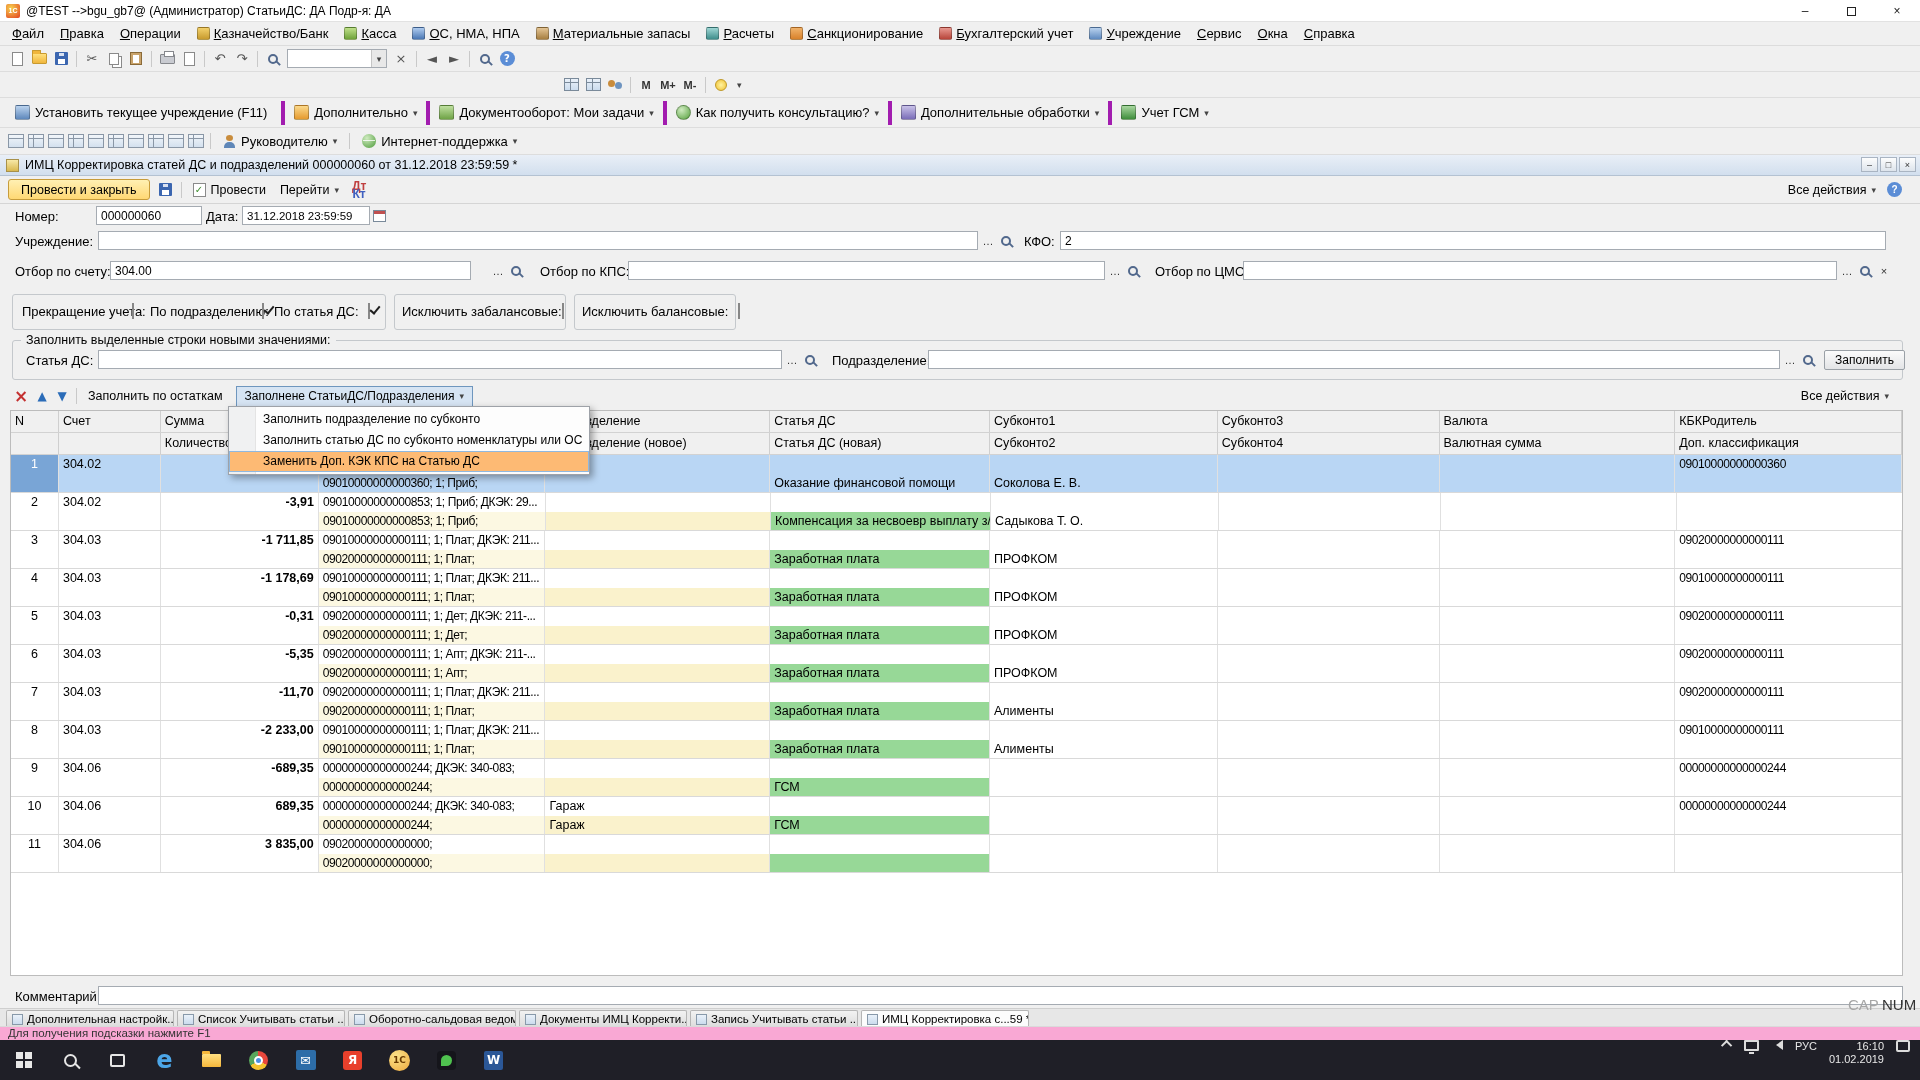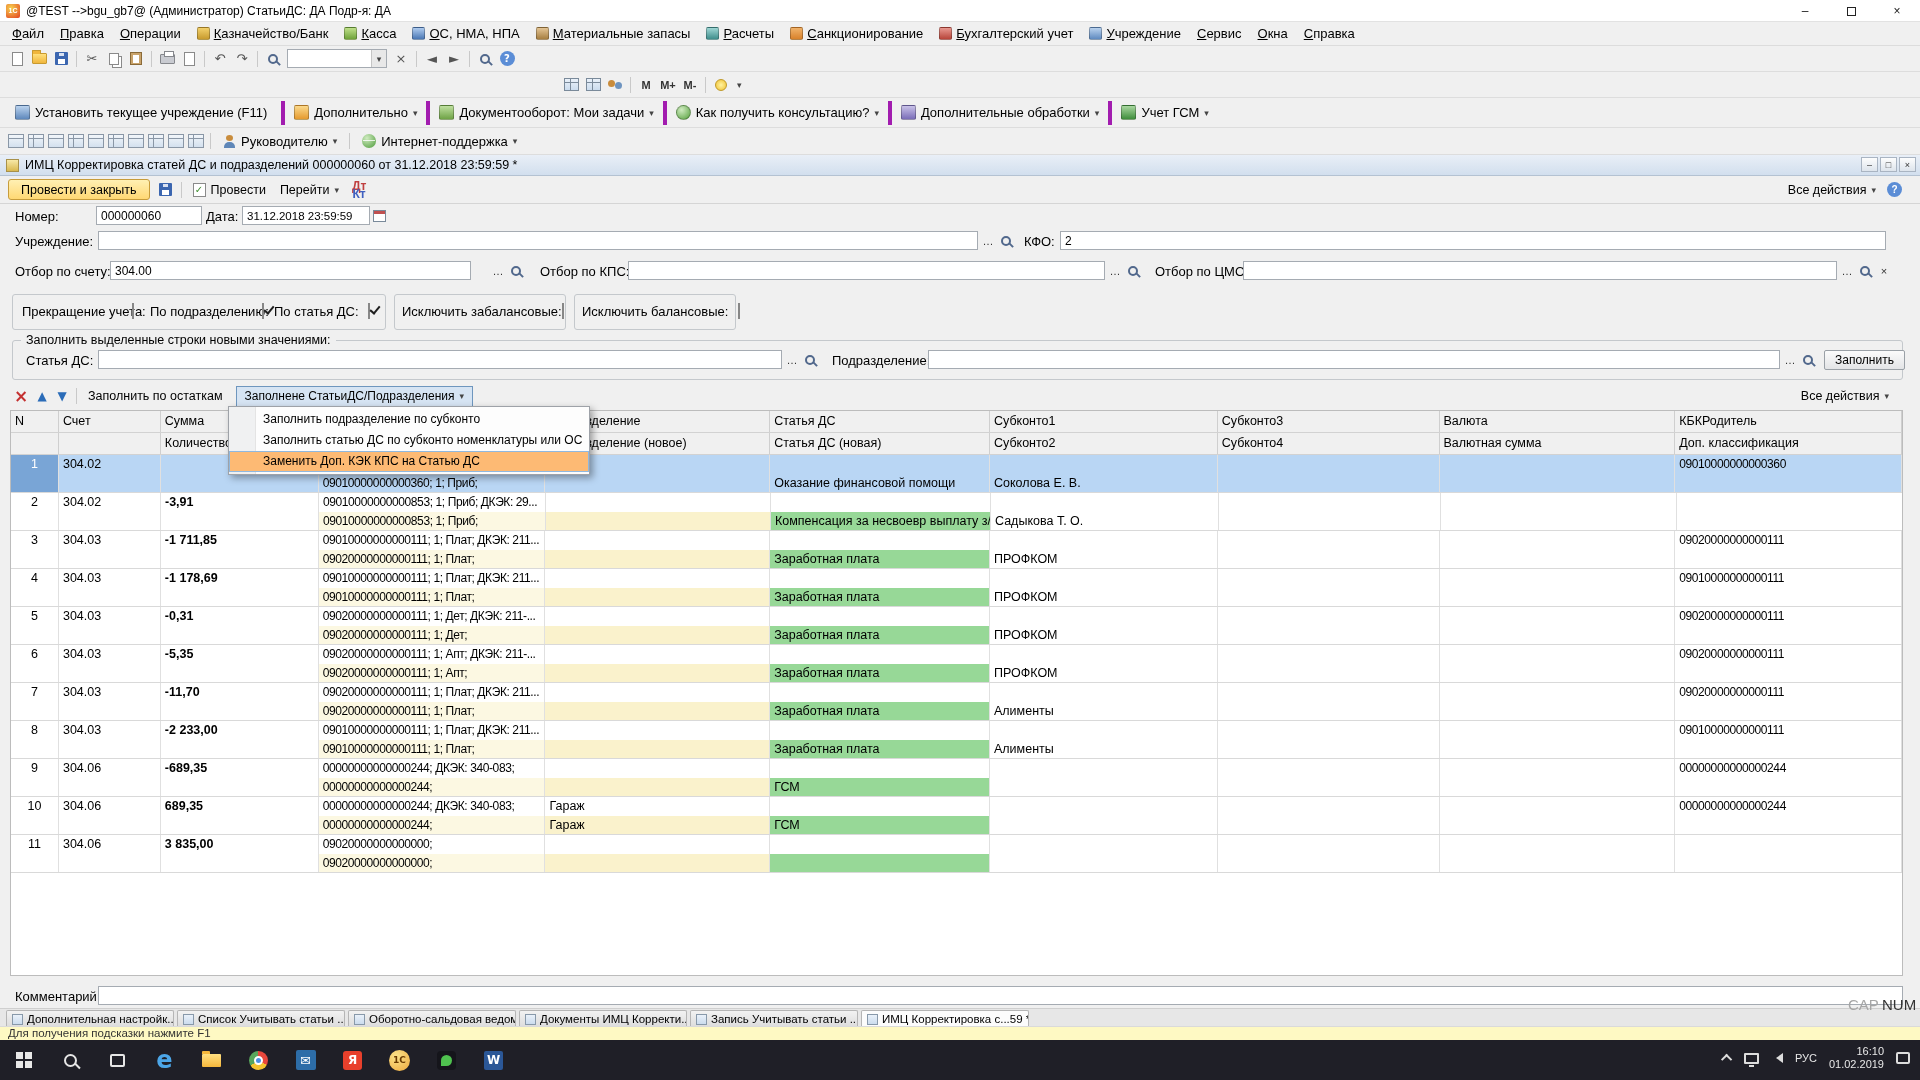--- a/index.html
+++ b/index.html
@@ -117,41 +117,41 @@
   
   .tbl{position:absolute;left:10px;top:410px;width:1893px;height:566px;border:1px solid #BCBCBC;background:#fff}
   .hrow{display:flex;height:22px;background:#F0F0F0;border-bottom:1px solid #D2D2D2}
   .hcell{border-right:1px solid #CFCFCF;font-size:12.5px;line-height:21px;padding-left:4px;overflow:hidden;white-space:nowrap}
   .w0{width:48px}.w1{width:102px}.w2{width:158px}.w3{width:227px}.w4{width:225px}.w5{width:220px}.w6{width:228px}.w7{width:222px}.w8{width:236px}.w9{width:227px}
   .tbody{position:relative}
   .trow{display:flex;height:38px;border-bottom:1px solid #D9D9D9;background:#fff}
   .col{border-right:1px solid #E0E0E0;overflow:hidden}
   .ln{height:19px;line-height:19px;font-size:12.5px;padding:0 4px;white-space:nowrap;overflow:hidden}
   .num{text-align:center}
-  .sum{text-align:left;font-weight:bold}
+  .sum{text-align:right;font-weight:bold}
   .kbk{font-size:12px;letter-spacing:-0.4px}
   .ln.ky{background:#FCF8E2}
   .ln.y{background:#FAF2CC}
   .ln.g{background:#97D897}
   .tbody > div.trow:nth-of-type(1){background:#B9D6F4}
   .tbody > div.trow:nth-of-type(1) .ln{background:transparent}
   .tbody > div.trow:nth-of-type(1) .col:first-child{background:#79A5D6;color:#fff}
 
   
   .popup{position:absolute;left:228px;top:406px;width:362px;background:#FDFDFD;border:1px solid #9EA2A8;box-shadow:3px 3px 7px rgba(0,0,0,.35);z-index:60;padding:2px 0}
   .popup::before{content:"";position:absolute;left:0;top:0;bottom:0;width:26px;background:#F0F1F2;border-right:1px solid #E4E4E4}
   .pitem{position:relative;height:21px;line-height:21px;font-size:12px;padding-left:34px;white-space:nowrap;overflow:hidden}
   .popup > div.pitem:last-of-type{background:#fdba74;box-shadow:inset 0 0 0 1px #8FB8DF}
 
   
   .tabbar{position:absolute;left:0;top:1008px;width:1920px;height:18px;background:#E7E7E7;border-top:1px solid #CFCFCF;display:flex;gap:3px;padding:1px 0 0 6px}
   .tab{width:168px;height:17px;background:linear-gradient(#F2F2F2,#DCDCDC);border:1px solid #B5B5B5;border-bottom:none;border-radius:2px 2px 0 0;display:flex;align-items:center;font-size:11.5px;padding:0 5px;gap:4px;overflow:hidden;white-space:nowrap}
   .tab:last-of-type{background:#FCFCFC}
   .tabico{width:11px;height:11px;flex:none;border:1px solid #8899AA;background:linear-gradient(#EAF1F9,#CBDCEE)}
-  .status{position:absolute;left:0;top:1026px;width:1920px;height:14px;font-size:11.5px;color:#333;background:#fef9c3;border-top:1px solid #DADADA;padding-left:8px}
+  .status{position:absolute;left:0;top:1026px;width:1920px;height:14px;font-size:11.5px;color:#333;background:#f9a8d4;border-top:1px solid #DADADA;padding-left:8px}
   .kbind{position:absolute;top:996px;font-size:15px}
 
   
   .taskbar{position:absolute;left:0;top:1040px;width:1920px;height:40px;background:#1F1F27;display:flex;align-items:stretch}
   .tbtn{width:47px;display:flex;align-items:center;justify-content:center;position:relative}
   .winlogo{width:16px;height:16px;display:grid;grid-template-columns:7px 7px;grid-template-rows:7px 7px;gap:2px}
   .winlogo i{background:#E8E8E8}
   .tb-search{width:13px;height:13px;border:2px solid #E6E6E6;border-radius:50%;position:relative}
   .tb-search::after{content:"";width:7px;height:2px;background:#E6E6E6;position:absolute;right:-6px;bottom:-2px;transform:rotate(45deg)}
   .tb-tview{width:15px;height:13px;border:2px solid #E6E6E6;border-radius:2px}
@@ -161,21 +161,21 @@
   .task-app[data-app="explorer"] .glyph{width:19px;height:13px;background:linear-gradient(#FFE082,#F5B73C);border-radius:1px;position:relative}
   .task-app[data-app="explorer"] .glyph::before{content:"";position:absolute;top:-3px;left:0;width:8px;height:3px;background:#F5B73C;border-radius:1px 1px 0 0}
   .task-app[data-app="chrome"] .glyph{width:19px;height:19px;border-radius:50%;background:conic-gradient(#E8473C 0 33%,#F5C331 33% 66%,#58A65C 66% 100%);position:relative}
   .task-app[data-app="chrome"] .glyph::after{content:"";position:absolute;inset:5px;background:#4A90E2;border:2px solid #fff;border-radius:50%}
   .task-app[data-app="mail"] .glyph{width:20px;height:20px;background:#2D6DA8;color:#fff;font-size:13px;display:flex;align-items:center;justify-content:center;border-radius:2px}
   .task-app[data-app="yandex"] .glyph{width:19px;height:19px;background:#E8402C;color:#fff;border-radius:3px;font-size:12px;font-weight:bold;display:flex;align-items:center;justify-content:center}
   .task-app[data-app="onec"] .glyph{width:21px;height:21px;border-radius:50%;background:radial-gradient(circle at 35% 30%,#FBE38A,#EFA93D);color:#6A3A00;font-size:9px;font-weight:bold;display:flex;align-items:center;justify-content:center}
   .task-app[data-app="messenger"] .glyph{width:19px;height:19px;border-radius:4px;background:#15151B;position:relative}
   .task-app[data-app="messenger"] .glyph::after{content:"";position:absolute;inset:4px;background:#4FC24F;border-radius:50% 50% 50% 0}
   .task-app[data-app="word"] .glyph{width:19px;height:19px;background:#2B5797;color:#fff;font-size:12px;font-weight:bold;display:flex;align-items:center;justify-content:center;border-radius:2px}
-  .tray{position:absolute;right:0;top:0;height:36px;display:flex;align-items:center;gap:12px;padding-right:10px;color:#E8E8E8}
+  .tray{position:absolute;right:0;top:0;height:36px;display:flex;align-items:flex-start;gap:12px;padding-right:10px;color:#E8E8E8}
   .tr-chev{width:8px;height:8px;border-left:2px solid #DDD;border-top:2px solid #DDD;transform:rotate(45deg) translateY(2px)}
   .tr-net{width:15px;height:11px;border:2px solid #DDD;border-radius:1px;position:relative}
   .tr-net::after{content:"";position:absolute;left:3px;bottom:-5px;width:5px;height:2px;background:#DDD}
   .tr-vol{width:0;height:0;border:5px solid transparent;border-right:7px solid #DDD;position:relative}
   .tr-lang{font-size:11px}
   .tr-clock{text-align:right;font-size:11px;line-height:13px}
   .tr-notif{width:14px;height:12px;border:2px solid #DDD;border-radius:2px}
 </style>
 </head>
 <body>

